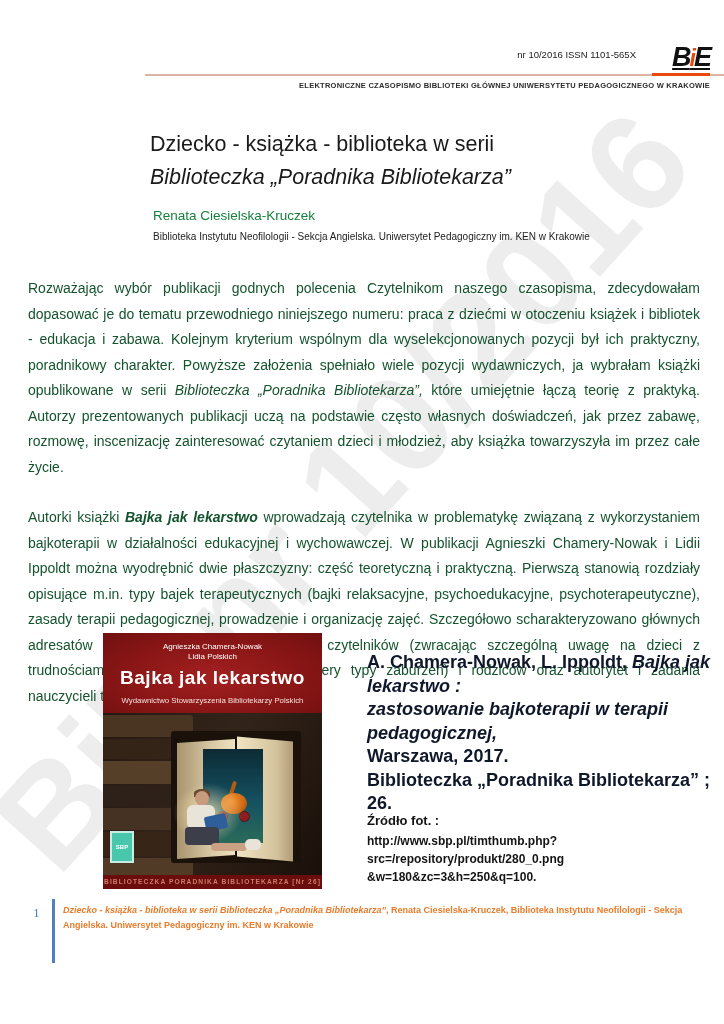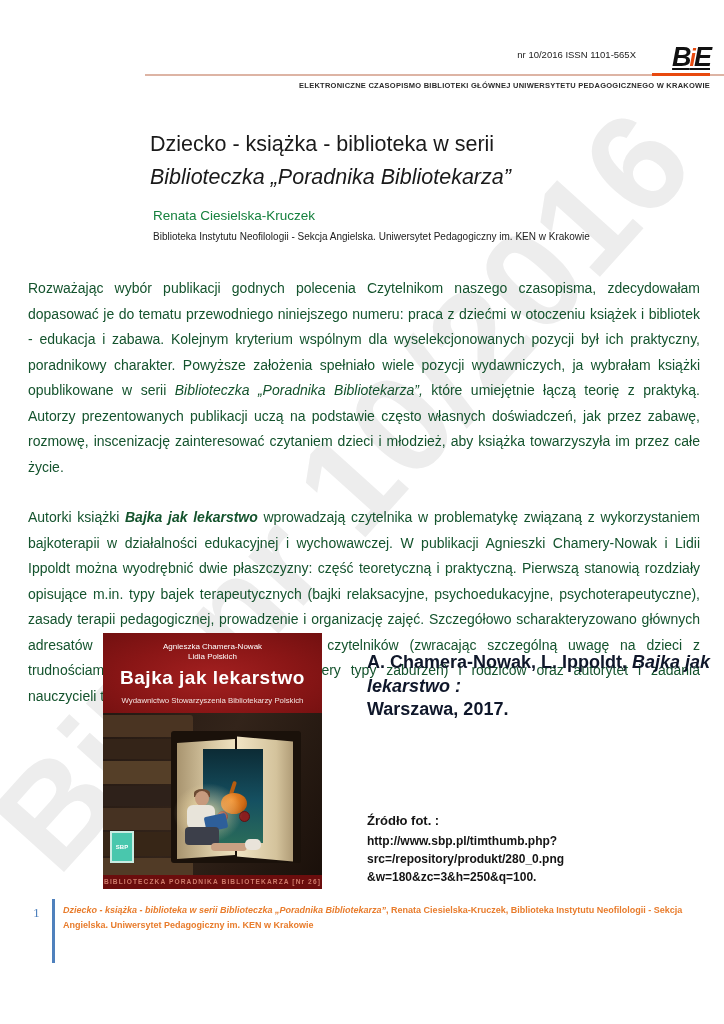--- a/index.html
+++ b/index.html
@@ -150,21 +150,23 @@
         <div class="child-skirt"></div>
         <div class="child-legs"></div>
         <div class="child-shoes"></div>
         <div class="sbp-logo">SBP</div>
       </div>
       <div class="cover-bar">BIBLIOTECZKA PORADNIKA BIBLIOTEKARZA [Nr 26]</div>
     </div>
 
     <div class="citation-block">
       <div><span>A. Chamera-Nowak, L. Ippoldt, </span><span class="seg-italic">Bajka jak lekarstwo :</span></div>
+      <div class="seg-italic">zastosowanie bajkoterapii w terapii pedagogicznej,</div>
       <div>Warszawa, 2017.</div>
+      <div>Biblioteczka „Poradnika Bibliotekarza” ; 26.</div>
     </div>
 
     <div class="photo-source-block">
       <div class="src-label">Źródło fot. :</div>
       <div>http://www.sbp.pl/timthumb.php?src=/repository/produkt/280_0.png</div>
       <div>&amp;w=180&amp;zc=3&amp;h=250&amp;q=100.</div>
     </div>
 
     <div class="footer-number">1</div>
     <div class="footer-divider"></div>

